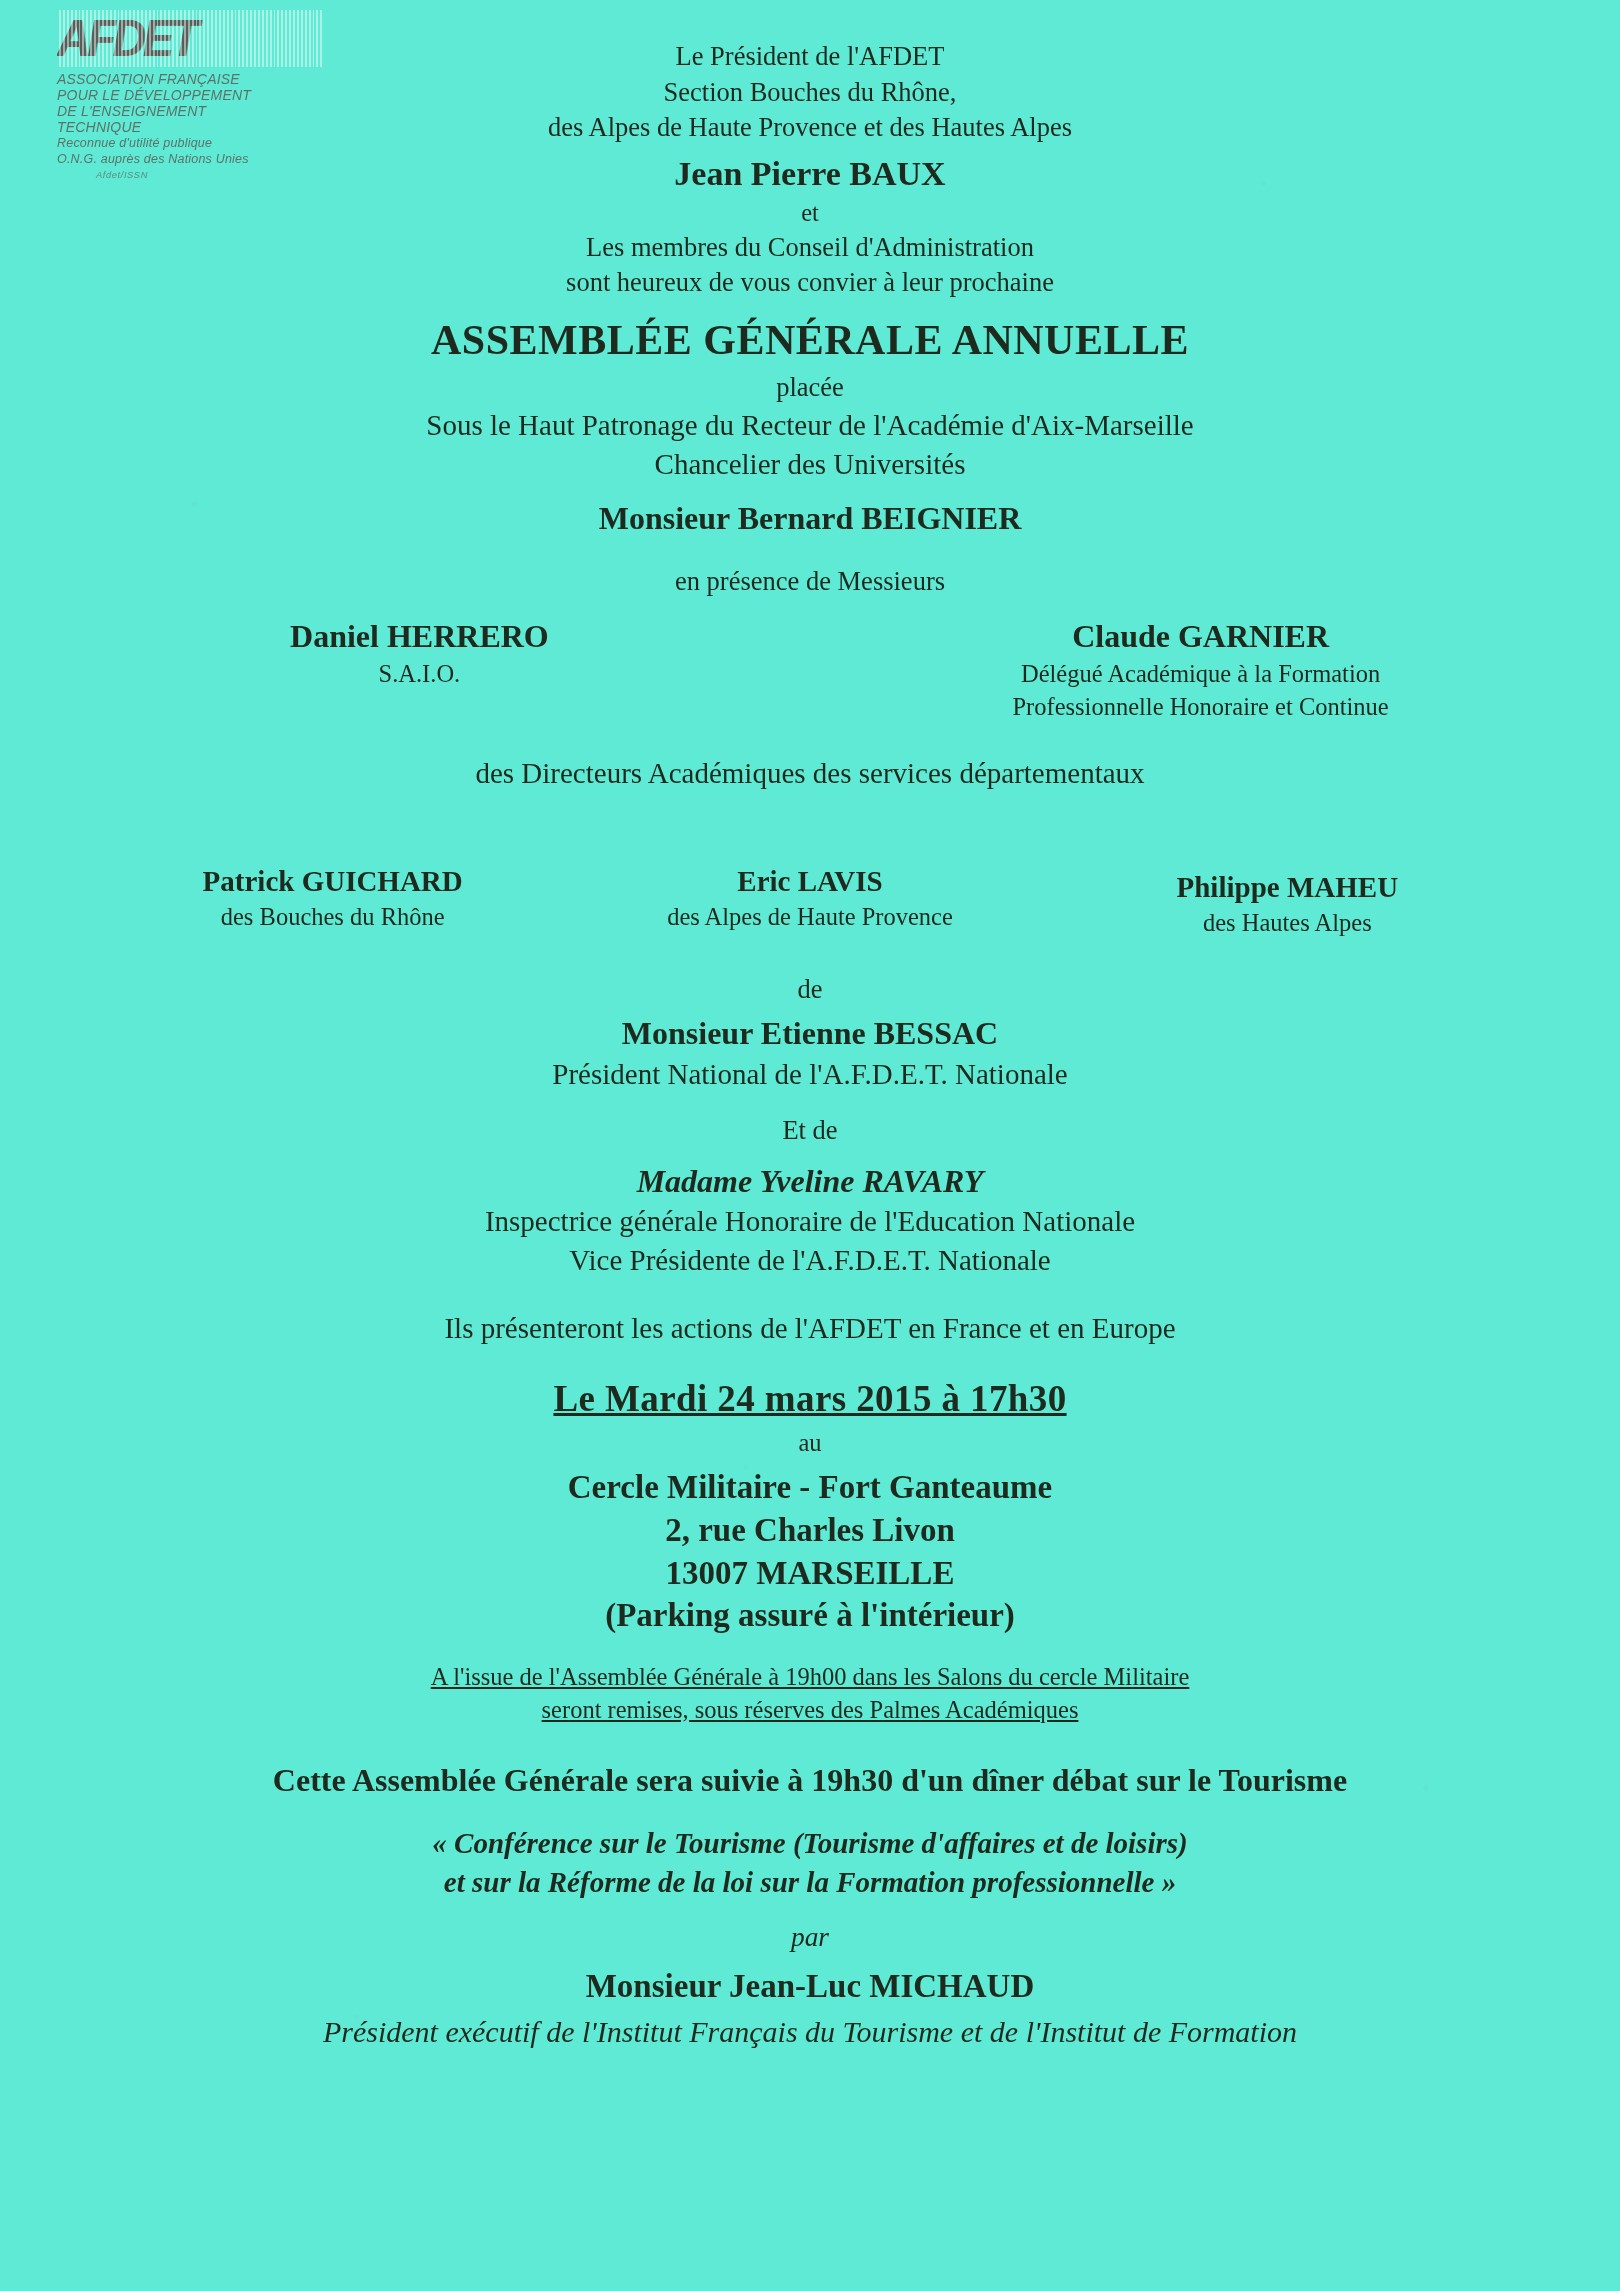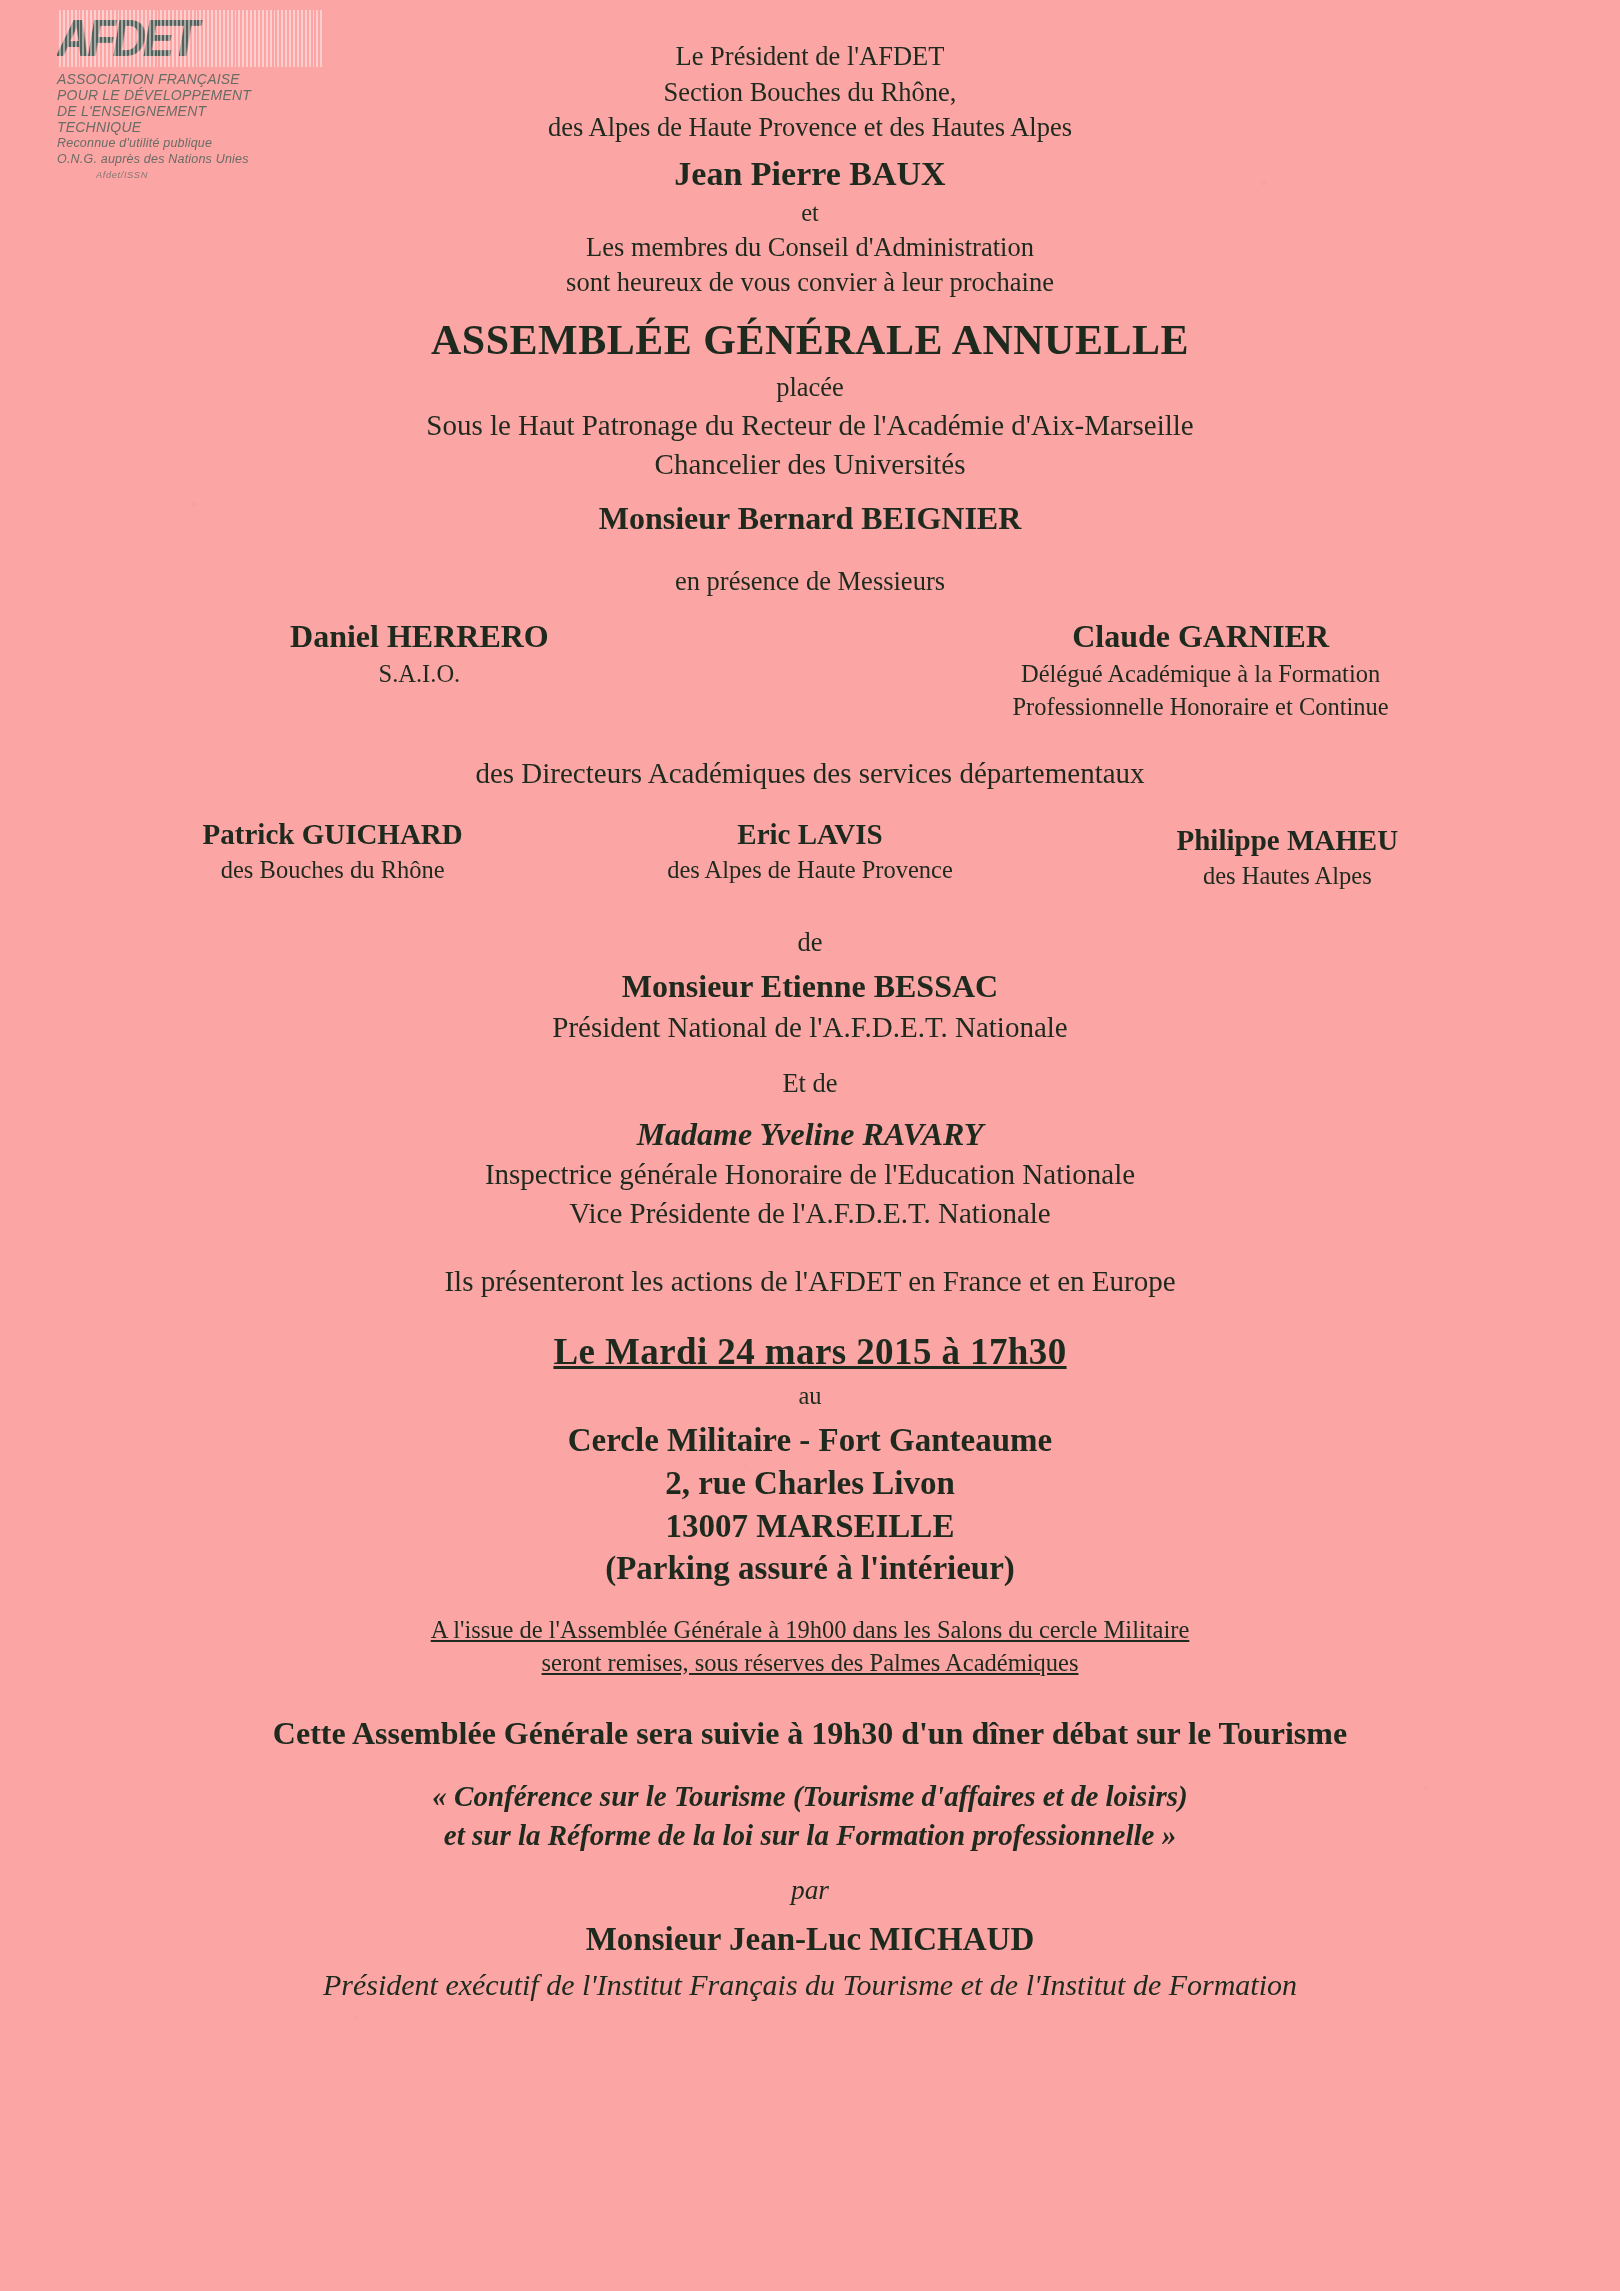--- a/index.html
+++ b/index.html
@@ -11,21 +11,21 @@
     width: 1620px;
     height: 2292px;
     position: relative;
     font-family: "Liberation Serif", serif;
     color: #1d2a1d;
     overflow: hidden;
   }
   .page {
     position: absolute;
     inset: 0;
-    background: #fca5a5;
+    background: #5eead4;
   }
   
   .page::after {
     content: "";
     position: absolute;
     inset: 0;
     pointer-events: none;
     background:
       radial-gradient(circle at 12% 22%, rgba(120,130,120,.05) 0 2px, transparent 2.9px),
       radial-gradient(circle at 78% 8%, rgba(120,130,120,.05) 0 2px, transparent 2.9px),
@@ -137,21 +137,21 @@
   .cols2 .col.right { text-align: center; padding-left: 9.8px; }
 
   
   .cols3 {
     display: flex;
     justify-content: space-between;
     align-items: flex-start;
     margin-top: 21.6px;
     padding: 0 19.6px;
   }
-  .cols3 .col { width: 33%; text-align: center; }
+  .cols3 .col { width: 33%; text-align: center; margin-top: 47px; }
 
   .name-lg {
     font-size: 32px;
     font-weight: bold;
   }
   .name-md {
     font-size: 29px;
     font-weight: bold;
   }
   .sub {

